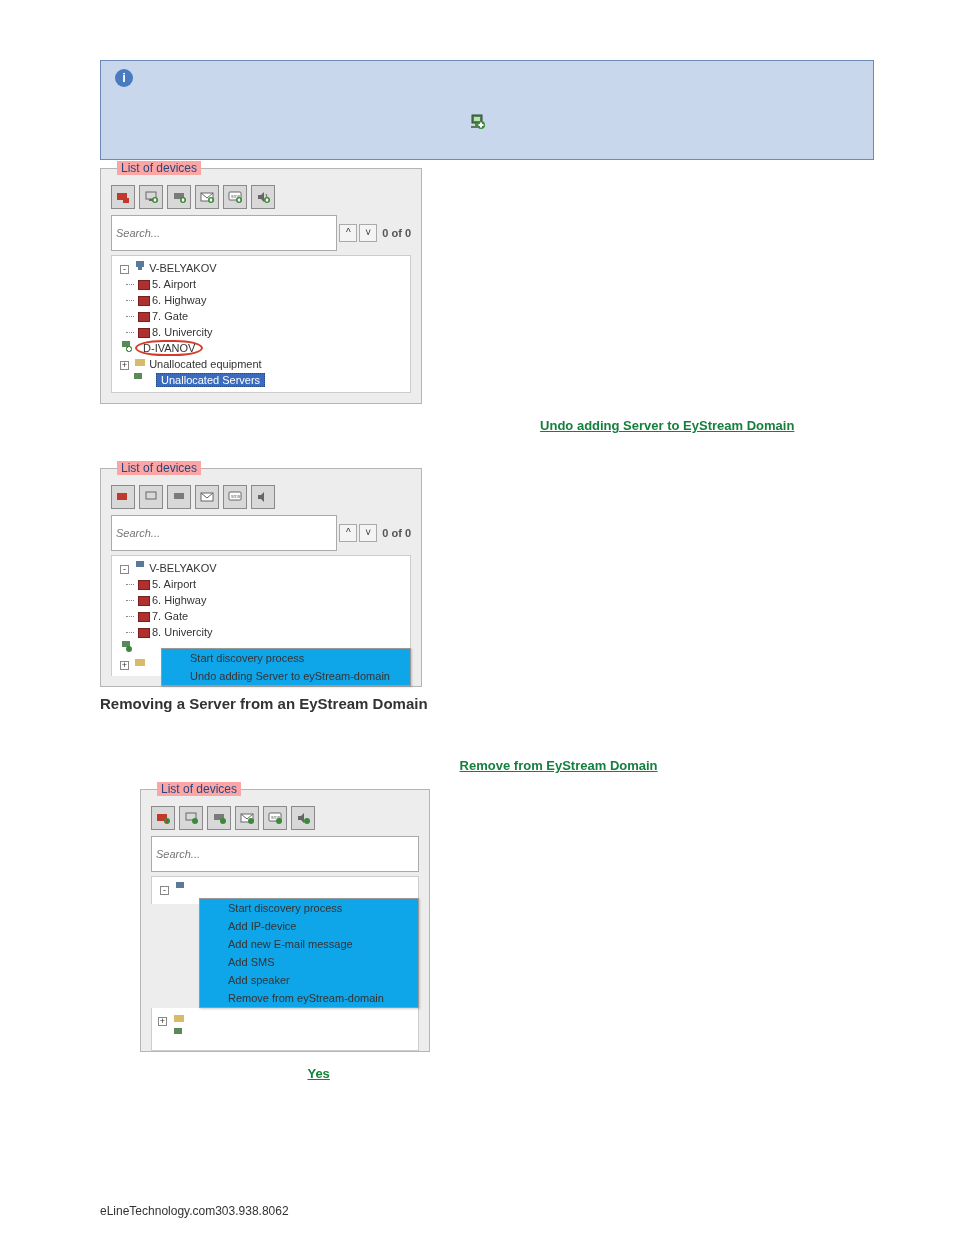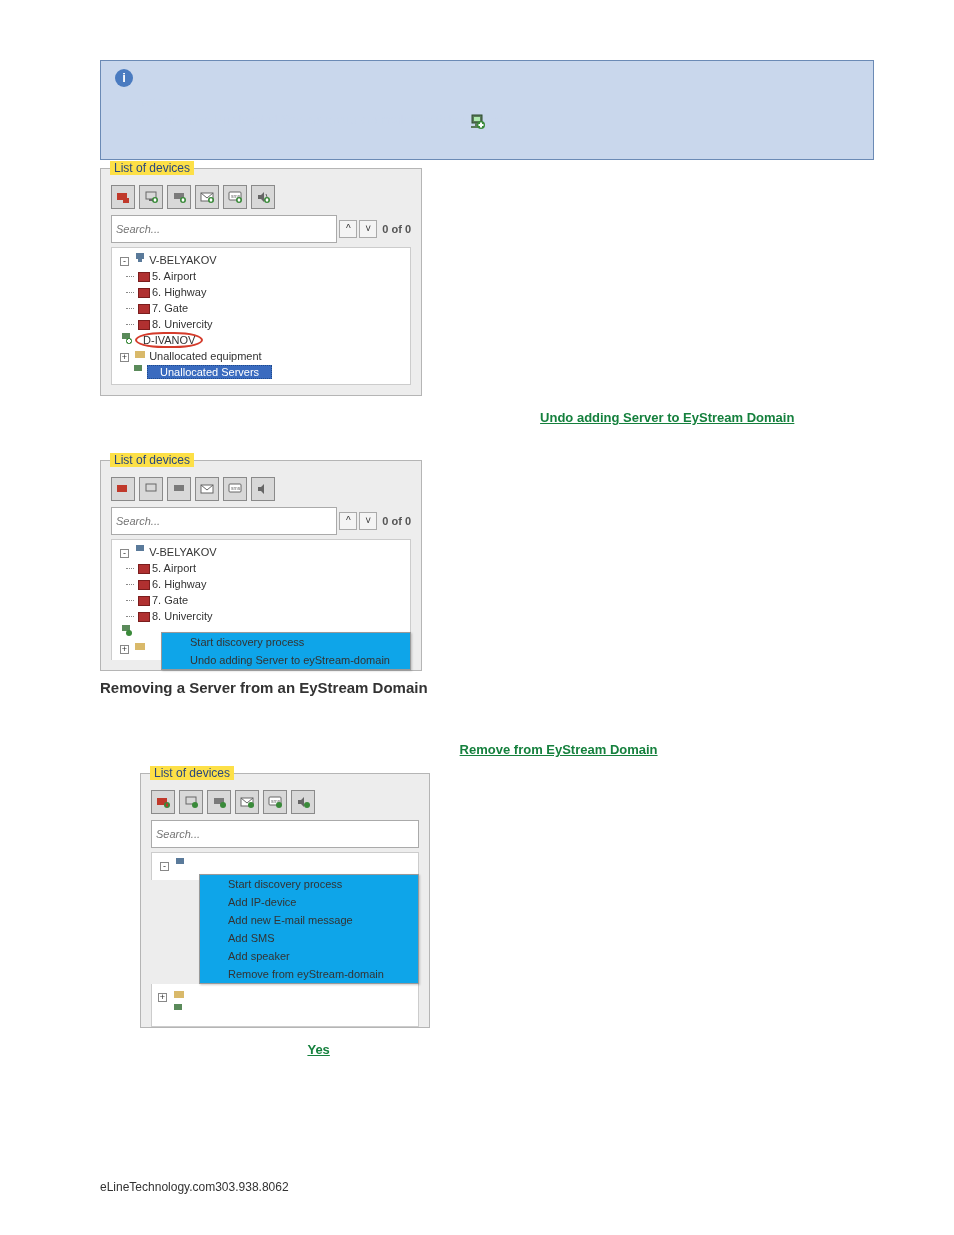--- a/index.html
+++ b/index.html
@@ -47,22 +47,22 @@
     background: #ededed;
     width: 322px;
     padding: 10px 10px 10px 10px;
     position: relative;
   }
   .panel-wide { width: 322px; }
   .panel-small { width: 290px; margin-left: 40px; }
   .panel-legend {
     position: absolute;
     top: -8px;
-    left: 9px;
-    background: #fde047;
+    left: 16px;
+    background: #fca5a5;
     padding: 0 4px;
     color: #29477e;
     font-size: 12px;
   }
   .toolbar {
     display: flex;
     gap: 4px;
     margin: 6px 0 6px 0;
   }
   .tool-btn {
@@ -79,21 +79,21 @@
   .search-row {
     display: flex;
     align-items: center;
     gap: 2px;
     margin-bottom: 4px;
   }
   .search-input {
     flex: 1;
     border: 1px solid #aaa;
     background: #fff;
-    height: 28px;
+    height: 36px;
     padding: 0 4px;
     font-style: italic;
     color: #999;
     font-size: 11px;
   }
   .nav-btn {
     width: 18px; height: 18px;
     border: 1px solid #aaa;
     background: #f4f4f4;
     text-align: center;
@@ -137,21 +137,22 @@
   }
   .cam-icon { background: #b03030; border: 1px solid #7a1d1d; }
   .srv-icon {
     display: inline-block;
     width: 12px; height: 12px;
   }
   .selected-node {
     background: #3a6bbf;
     color: #fff;
     border: 1px dotted #1e4a8c;
-    padding: 0 12px;
+    padding: 0 4px;
+    margin-left: 9px;
   }
   .circled {
     border: 2px solid #d43b2b;
     border-radius: 50%/60%;
     padding: 0 6px;
   }
   .context-menu {
     background: #0ea5e9;
     border: 1px solid #999;
     margin-left: 40px;

